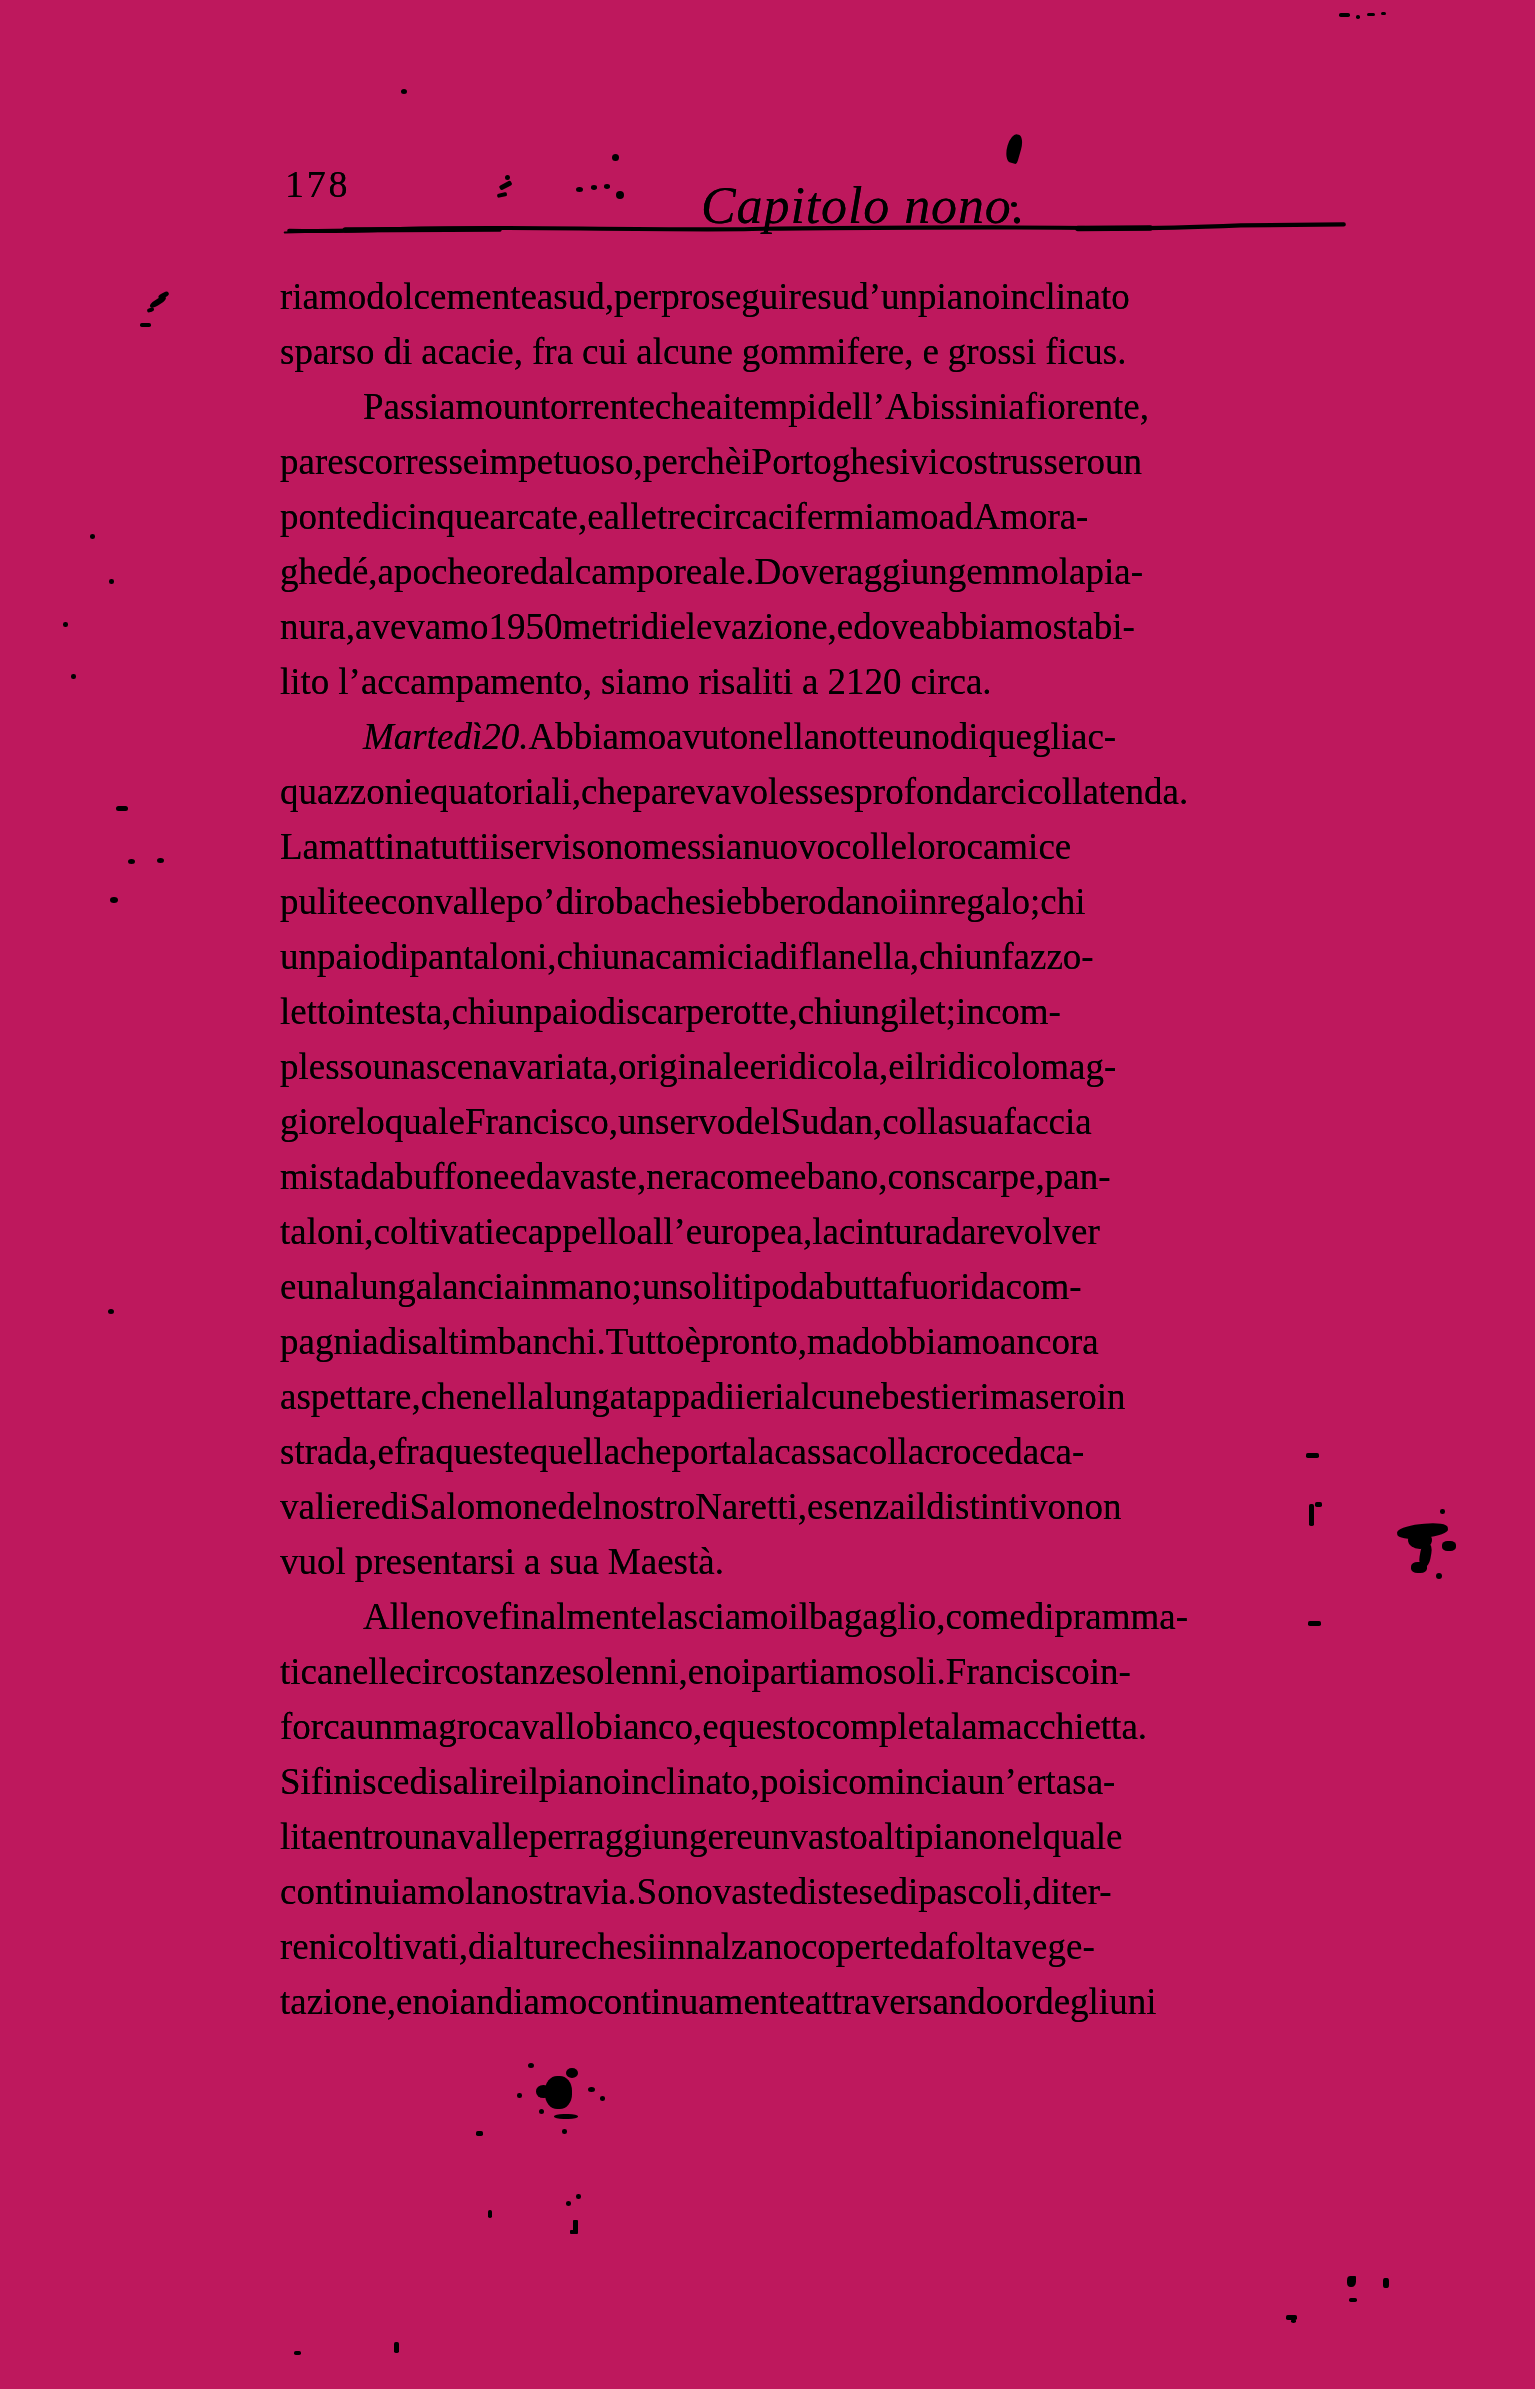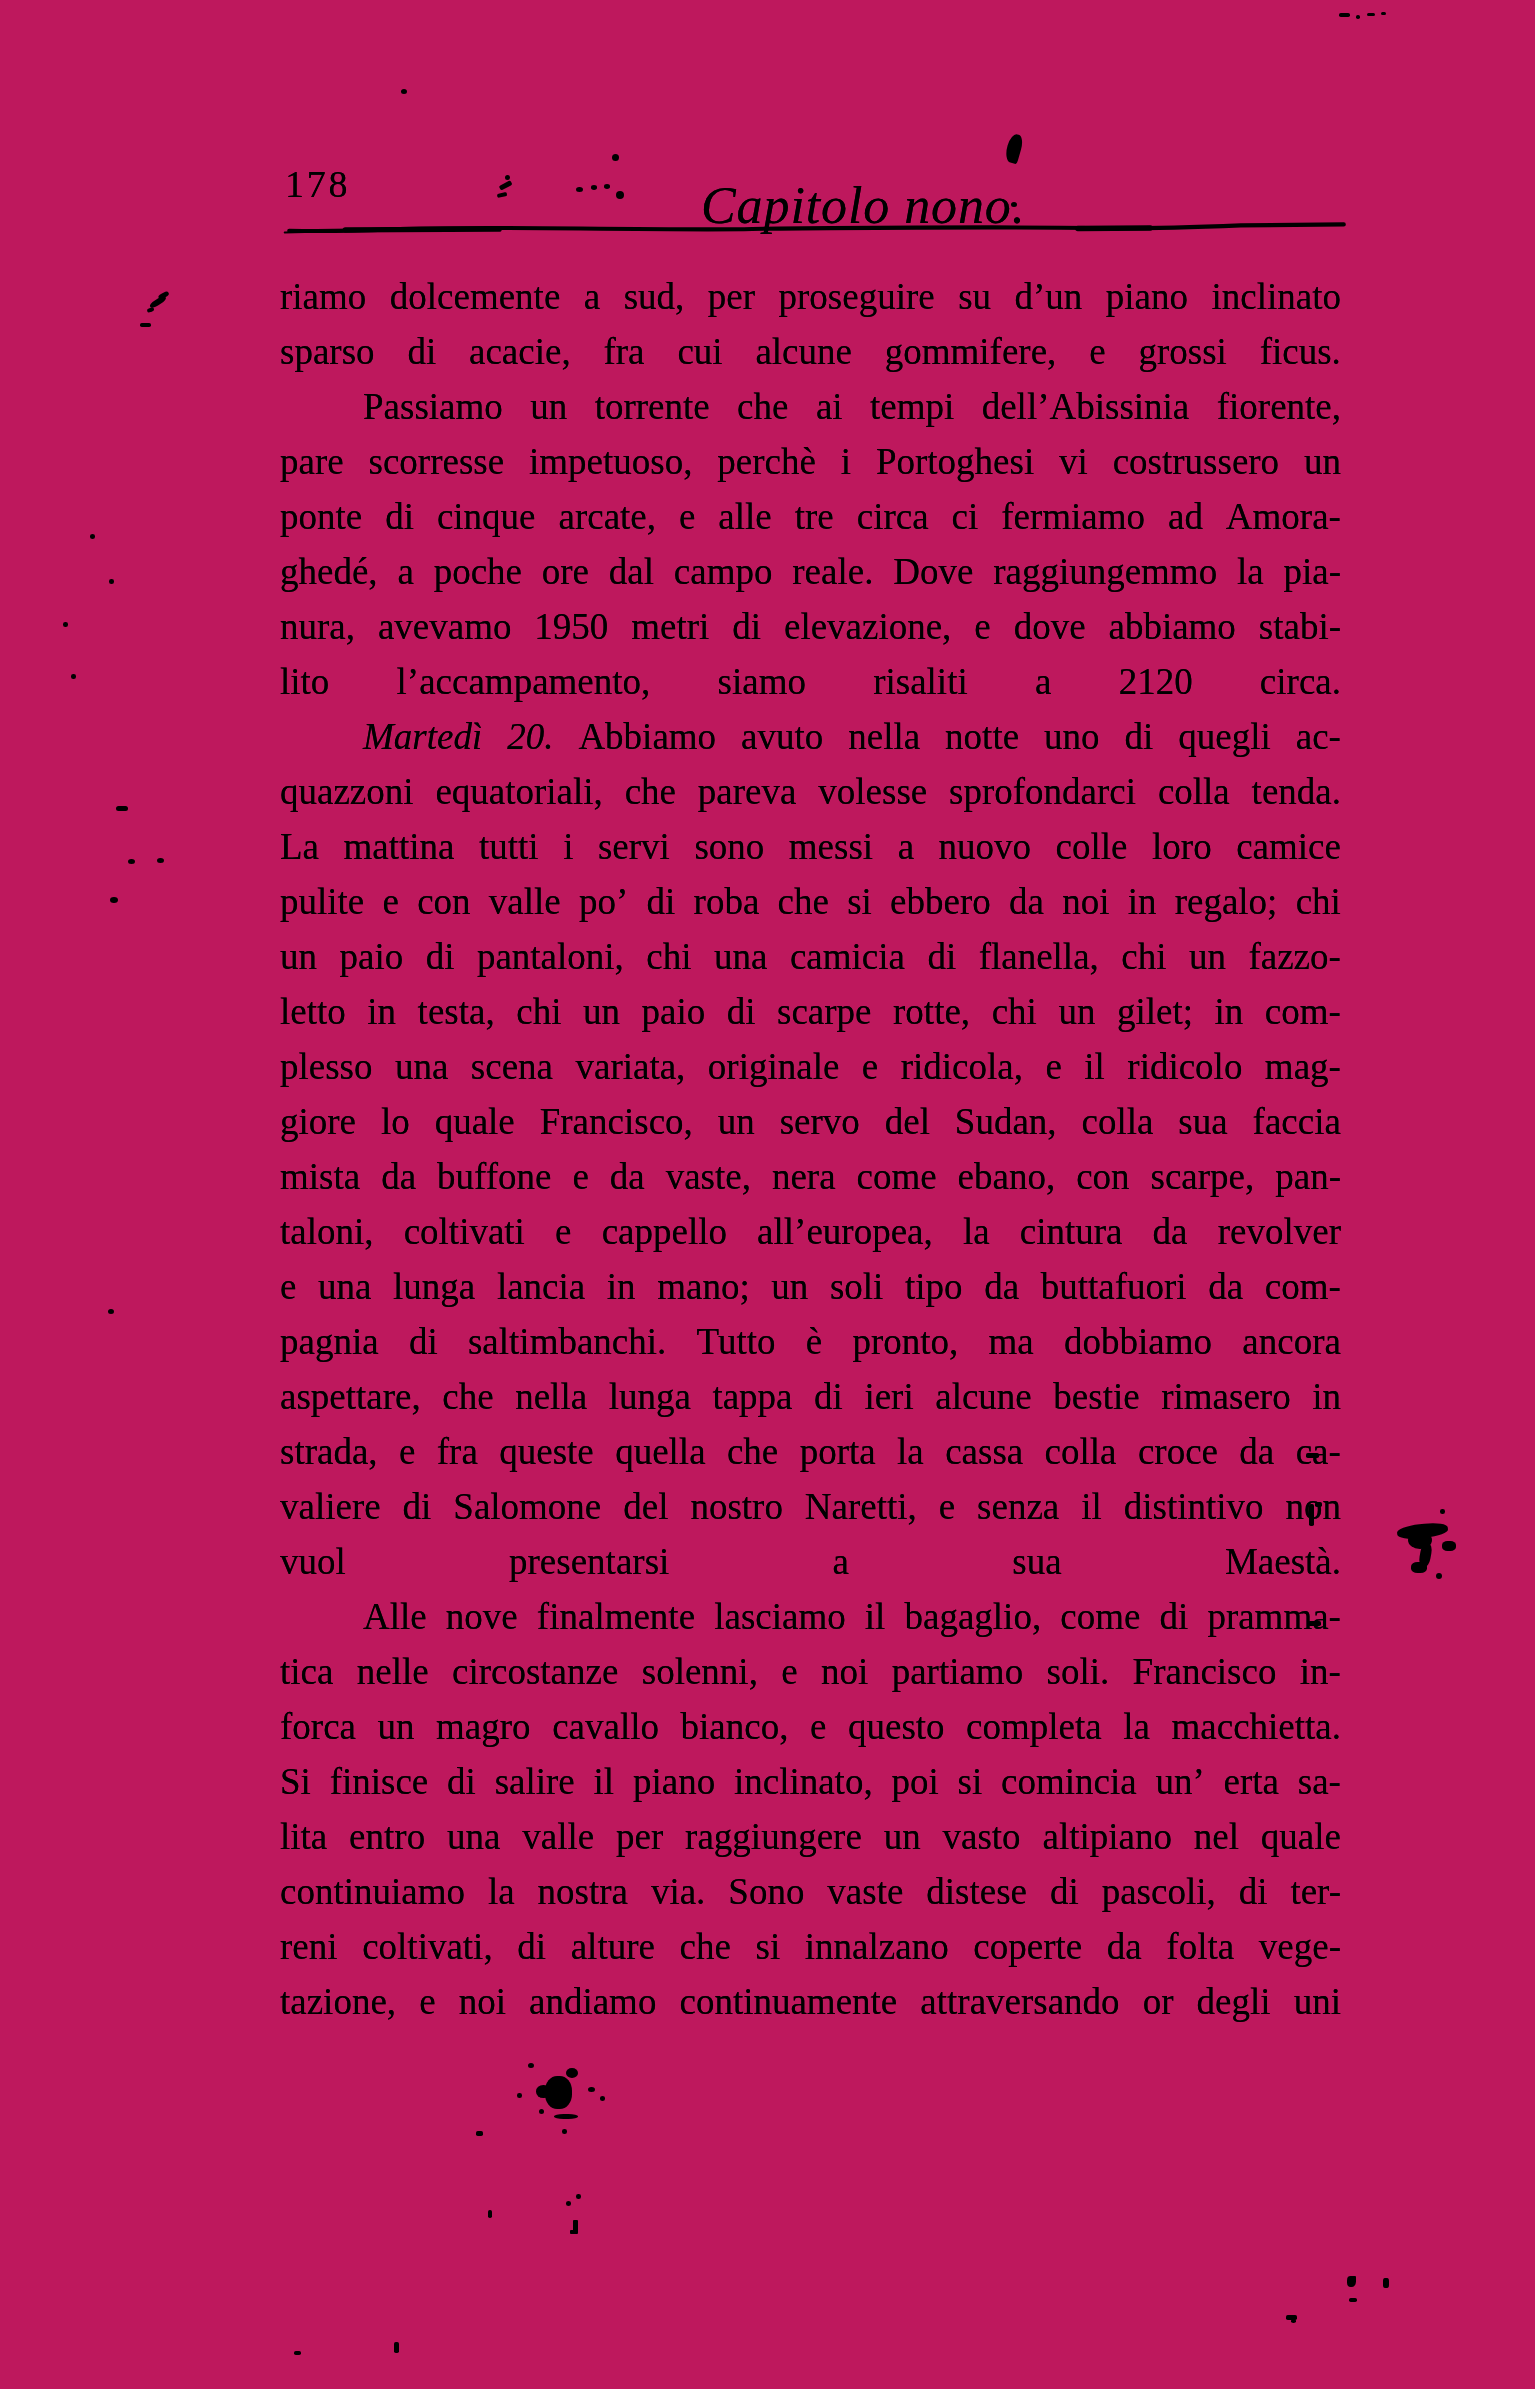--- a/index.html
+++ b/index.html
@@ -22,26 +22,26 @@
     text-shadow:0 0 0.5px rgba(0,0,0,.85);
   }
   svg.rule{position:absolute;left:282px;top:219px;}
   .text-block{
     position:absolute;left:280px;top:275px;width:1061px;
     font-size:37px;
     text-shadow:0 0 0.5px rgba(0,0,0,.8);
   }
   .line{
     display:flex;
-    justify-content:space-between;
+    justify-content:flex-start;
     align-items:baseline;
     height:55px;
     white-space:pre;
   }
-  .line.end{justify-content:space-between;gap:9px;}
+  .line.end{justify-content:flex-start;gap:9px;}
   .line.indent{padding-left:83px;}
   .it{font-style:italic;}
   .speck{position:absolute;background:#000;}
 </style>
 </head>
 <body>
 
 <div id="page">
 
   <div>

